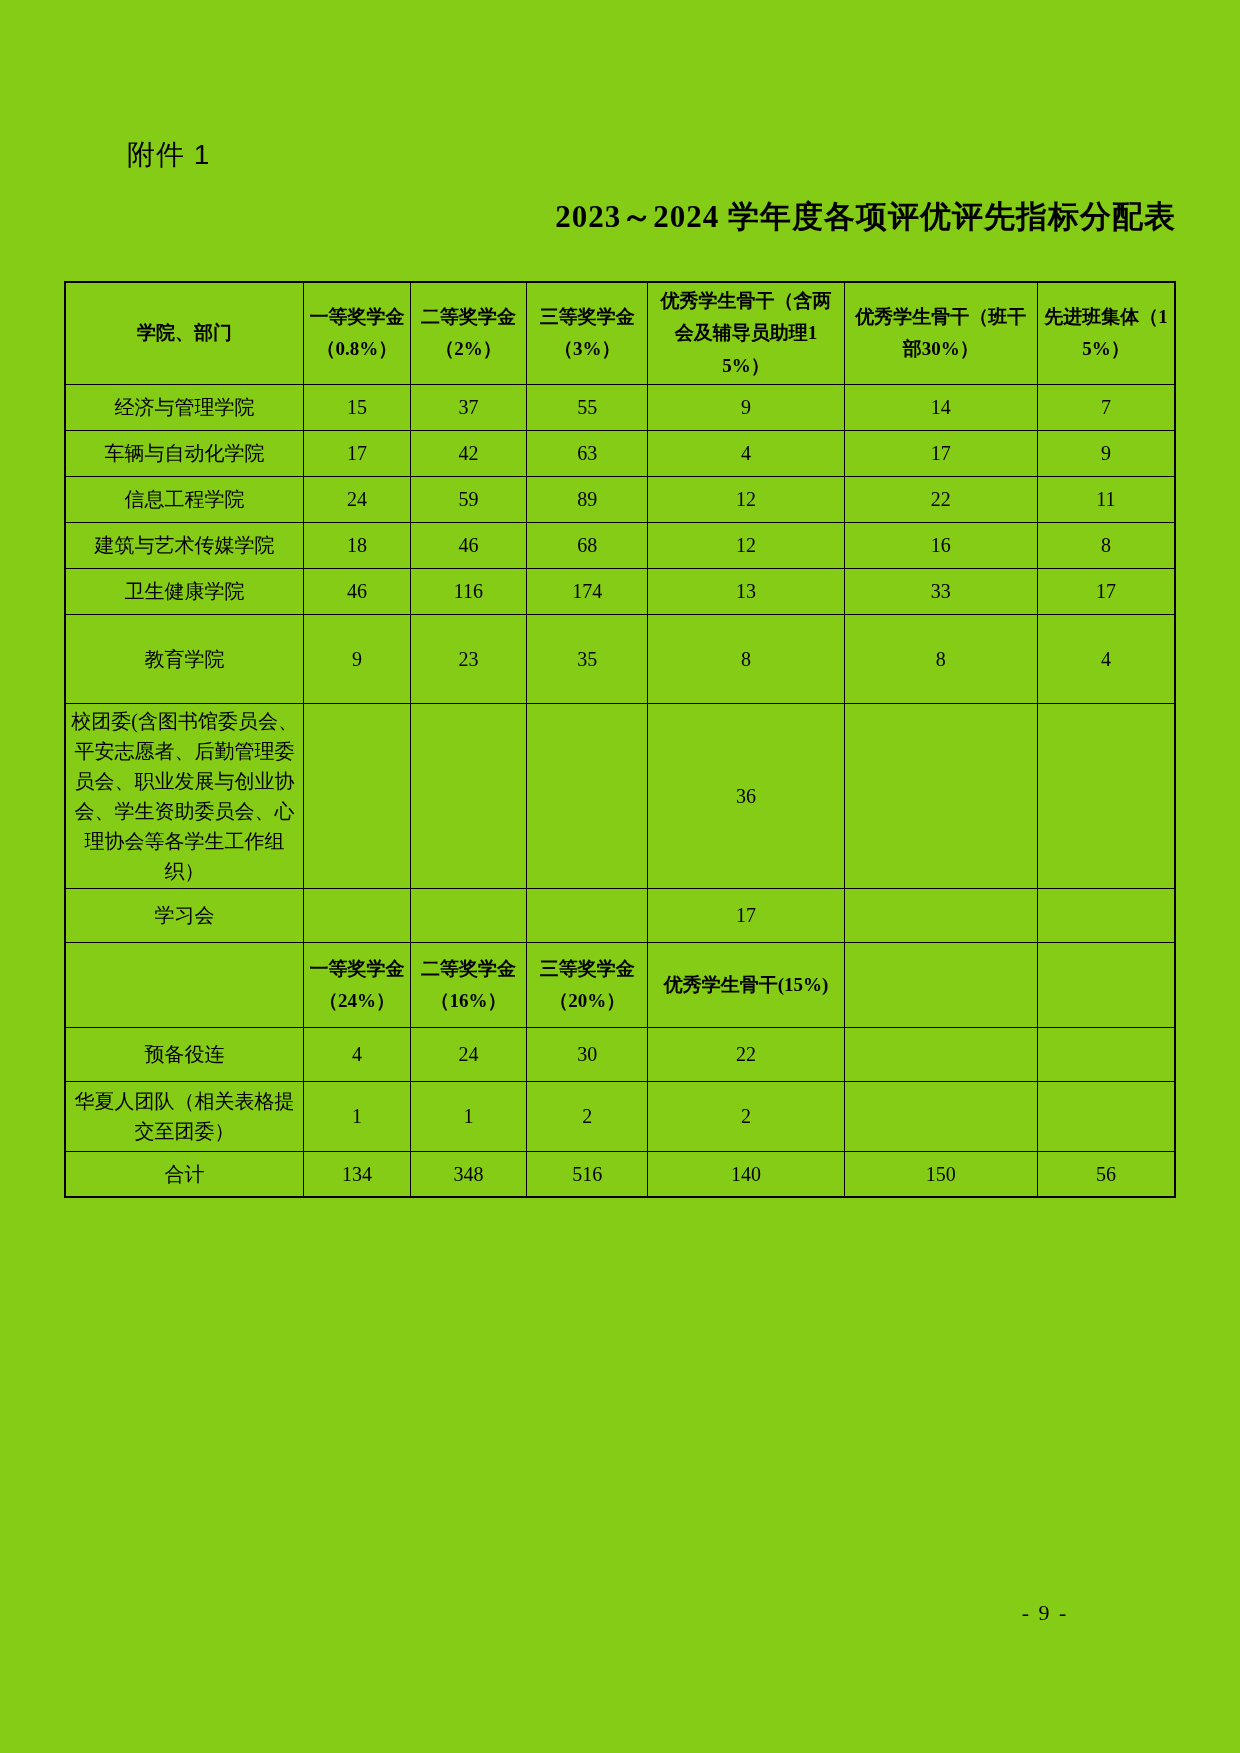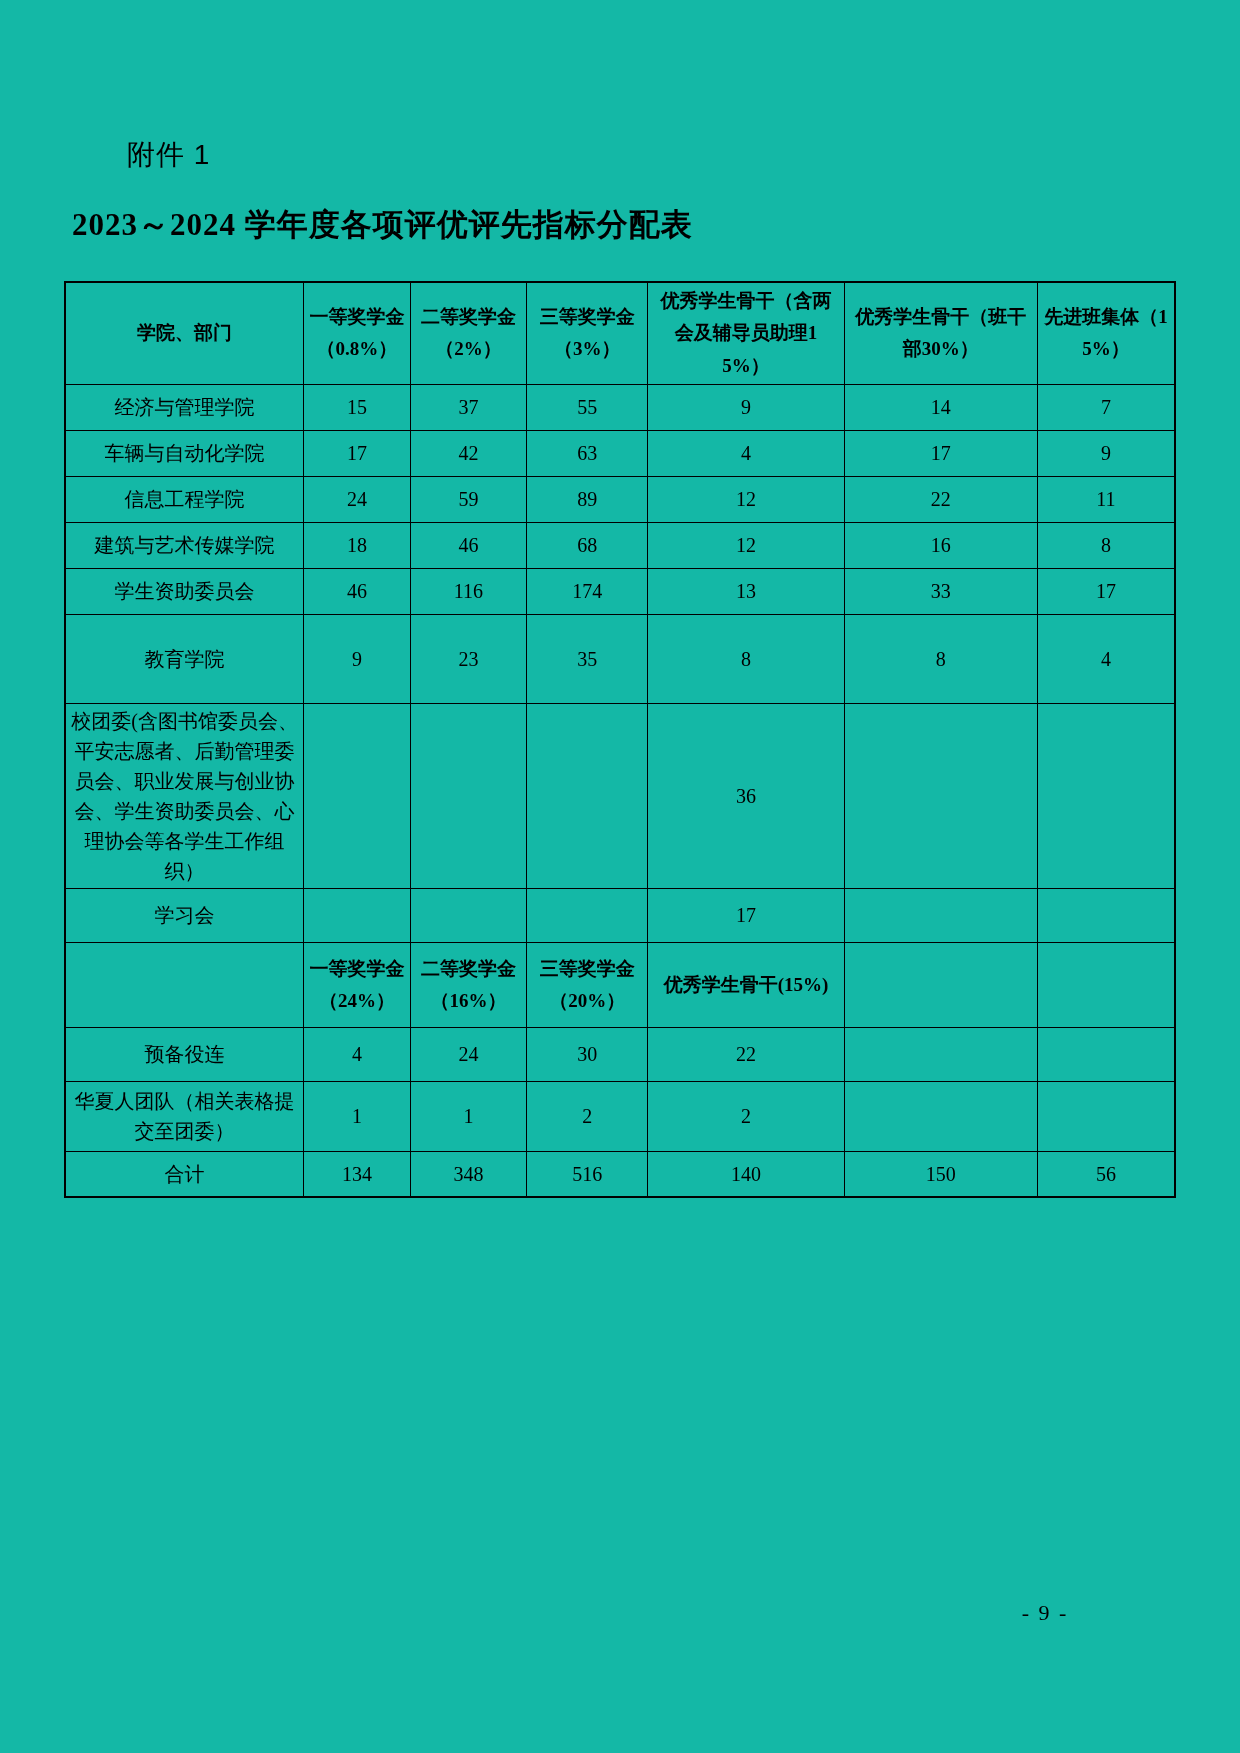--- a/index.html
+++ b/index.html
@@ -1,36 +1,36 @@
 <!DOCTYPE html>
 <html><head>
 <meta charset="utf-8">
 <style>
   html,body{margin:0;padding:0;background:#e8e8e8;}
   .page{
     position:relative;
     width:1240px;height:1753px;
-    background:#14b8a6;
+    background:#84cc16;
     margin:0 auto;
     font-family:"Liberation Serif","DejaVu Serif",serif;
     color:#000;
     overflow:hidden;
   }
   .attachment{
     position:absolute;left:127px;top:136px;
     font-size:28px;
     font-family:"Liberation Sans","DejaVu Sans",sans-serif;
     letter-spacing:1px;
   }
   .title{
     position:absolute;left:64px;top:196px;width:1112px;
-    text-align:left;
+    text-align:right;
     font-size:31px;font-weight:bold;
     letter-spacing:1px;
-    margin:8px;
+    margin:0;
   }
   table.doc-table{
     position:absolute;left:64px;top:281px;width:1112px;
     border-collapse:collapse;table-layout:fixed;
     border:2px solid #000;
   }
   table.doc-table td{
     border:1px solid #000;
     text-align:center;vertical-align:middle;
     padding:2px 5px;
@@ -122,21 +122,21 @@
       <td class="label">建筑与艺术传媒学院</td>
       <td>18</td>
       <td>46</td>
       <td>68</td>
       <td>12</td>
       <td>16</td>
       <td>8</td>
     </tr>
 
     <tr class="r-std">
-      <td class="label">学生资助委员会</td>
+      <td class="label">卫生健康学院</td>
       <td>46</td>
       <td>116</td>
       <td>174</td>
       <td>13</td>
       <td>33</td>
       <td>17</td>
     </tr>
 
     <tr class="r-edu">
       <td class="label">教育学院</td>

